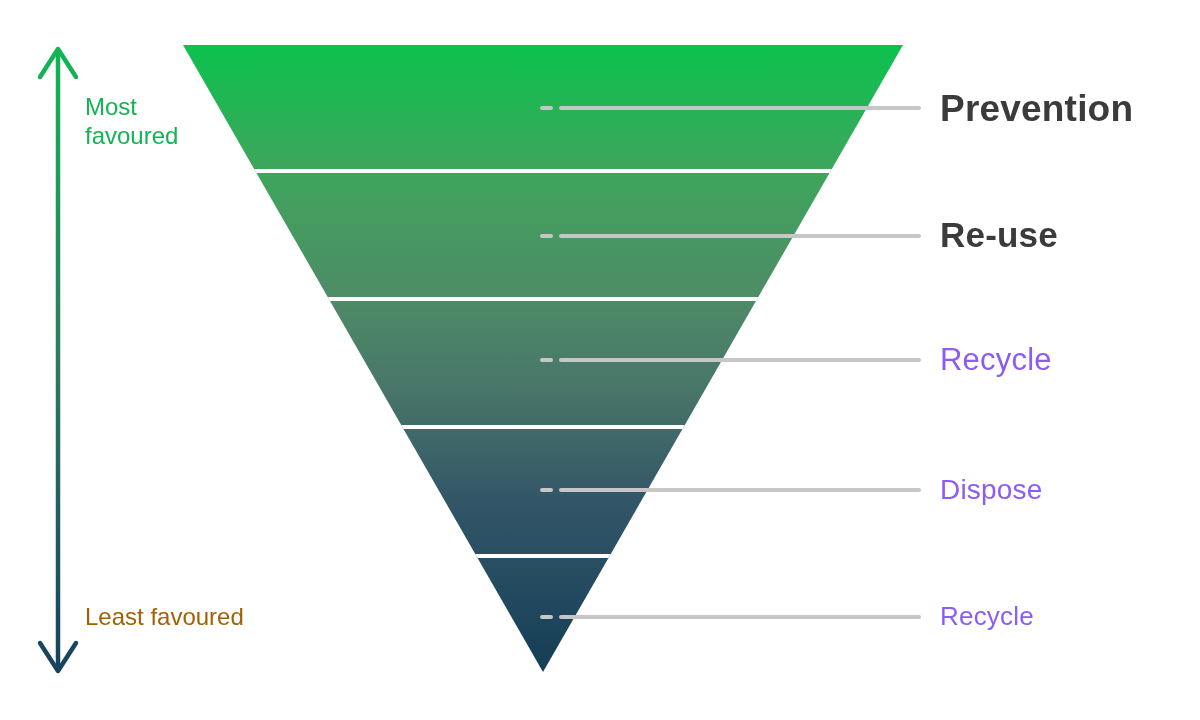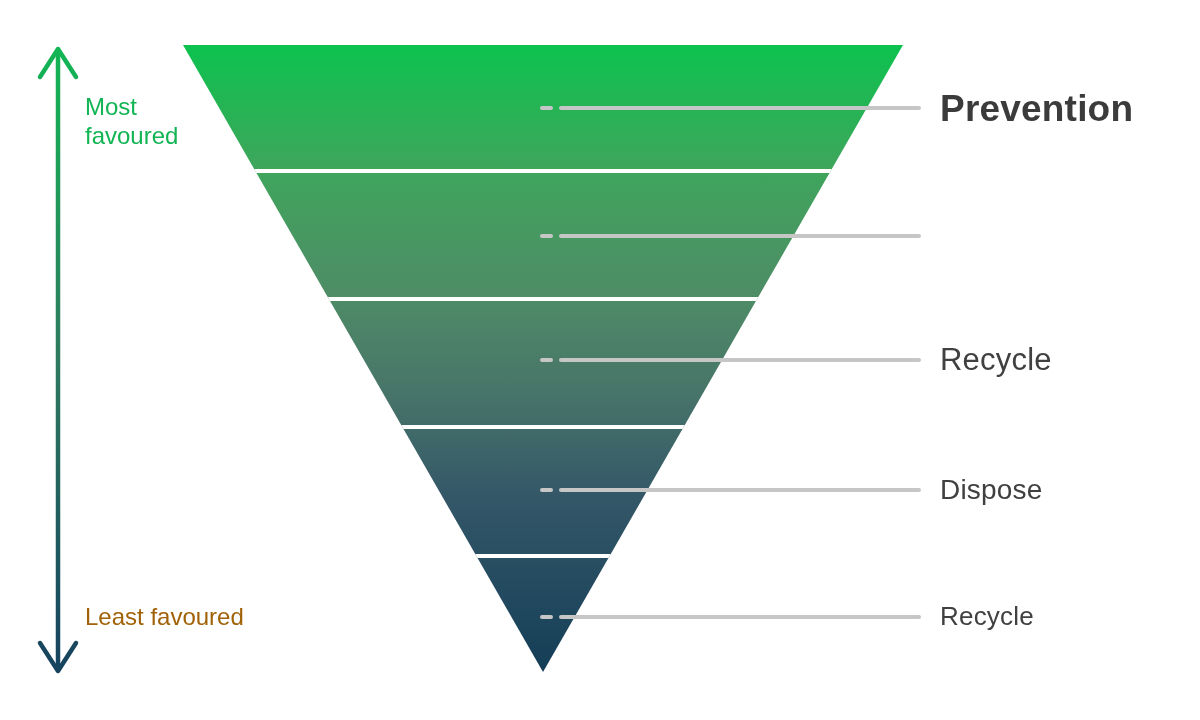--- a/index.html
+++ b/index.html
@@ -41,21 +41,21 @@
   .ly-1 { top: 234px; }
   .ly-2 { top: 358px; }
   .ly-3 { top: 488px; }
   .ly-4 { top: 615px; }
 
   
   .level-label {
     position: absolute; left: 940px;
     transform: translateY(-54%);
     white-space: nowrap;
-    color: #404040;
+    color: #8b5cf6;
     letter-spacing: 0.2px;
   }
   .label-0 { top: 111px; font-size: 37px; font-weight: 700; color: #3b3b3b; text-align: center; }
   .label-1 { top: 237px; font-size: 35px; font-weight: 700; color: #3b3b3b; }
   .label-2 { top: 361px; font-size: 31px; font-weight: 400; }
   .label-3 { top: 491px; font-size: 28px; font-weight: 400; }
   .label-4 { top: 618px; font-size: 26px; font-weight: 400; }
 
   
   .scale-arrow { position: absolute; left: 0; top: 0; width: 130px; height: 720px; }
@@ -107,17 +107,18 @@
   <div class="leader leader-dash ly-1"></div>
   <div class="leader leader-line ly-1"></div>
   <div class="leader leader-dash ly-2"></div>
   <div class="leader leader-line ly-2"></div>
   <div class="leader leader-dash ly-3"></div>
   <div class="leader leader-line ly-3"></div>
   <div class="leader leader-dash ly-4"></div>
   <div class="leader leader-line ly-4"></div>
 
   <div class="level-label label-0">Prevention</div>
+  <div class="level-label label-1">Re-use</div>
   <div class="level-label label-2">Recycle</div>
   <div class="level-label label-3">Dispose</div>
   <div class="level-label label-4">Recycle</div>
 
 </div>
 
 </body></html>

